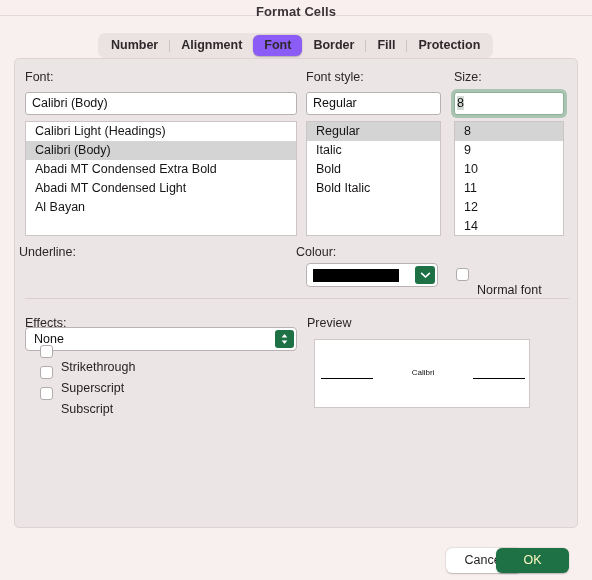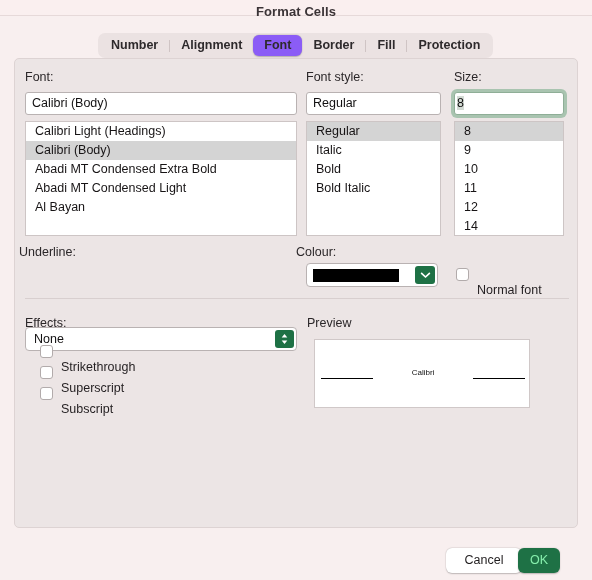--- a/index.html
+++ b/index.html
@@ -205,22 +205,22 @@
     text-align: center;
     cursor: default;
     white-space: nowrap;
   }
   #cancel-button {
     left: 446px; top: 548px; width: 76px;
     background: #ffffff; color: #201d1e;
     box-shadow: 0 .5px 1.5px rgba(0,0,0,.22), 0 0 0 .5px rgba(0,0,0,.06);
   }
   #ok-button {
-    left: 518px; top: 548px; width: 42px;
-    background: #1e7145; color: #86efac;
+    left: 496px; top: 548px; width: 73px;
+    background: #1e7145; color: #fef9c3;
     box-shadow: 0 .5px 1.5px rgba(0,0,0,.25);
   }
 </style>
 </head>
 <body>
 
 <div id="dialog">
 
   <div id="titlebar">
     <div id="title">Format Cells</div>

